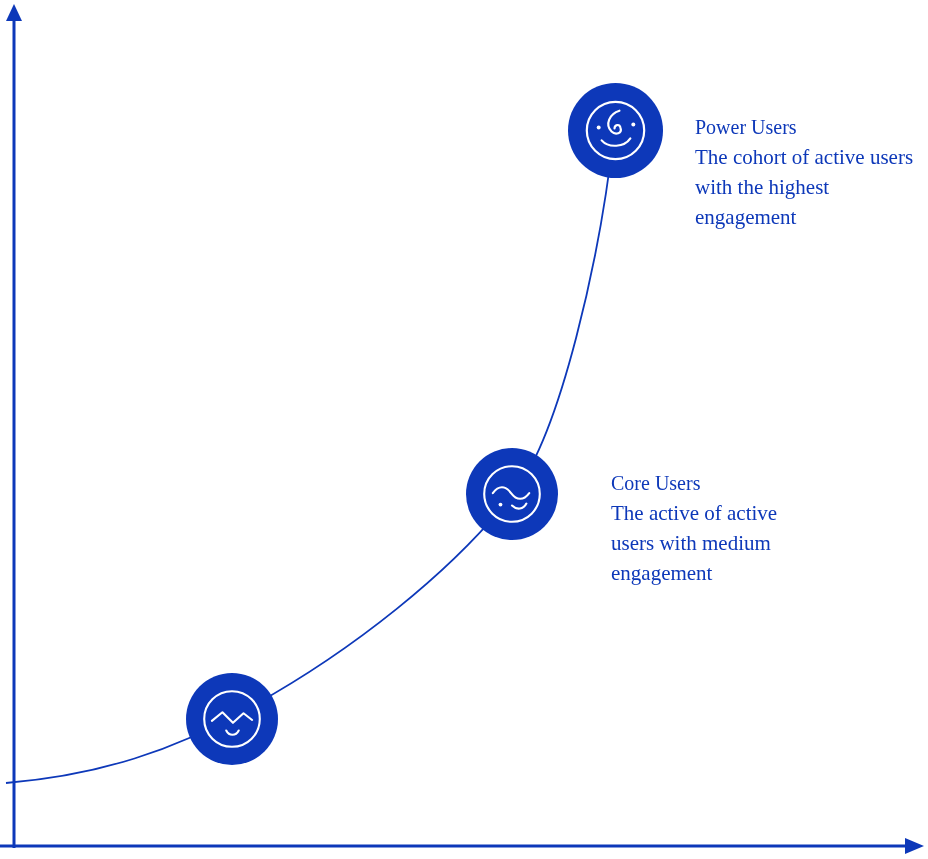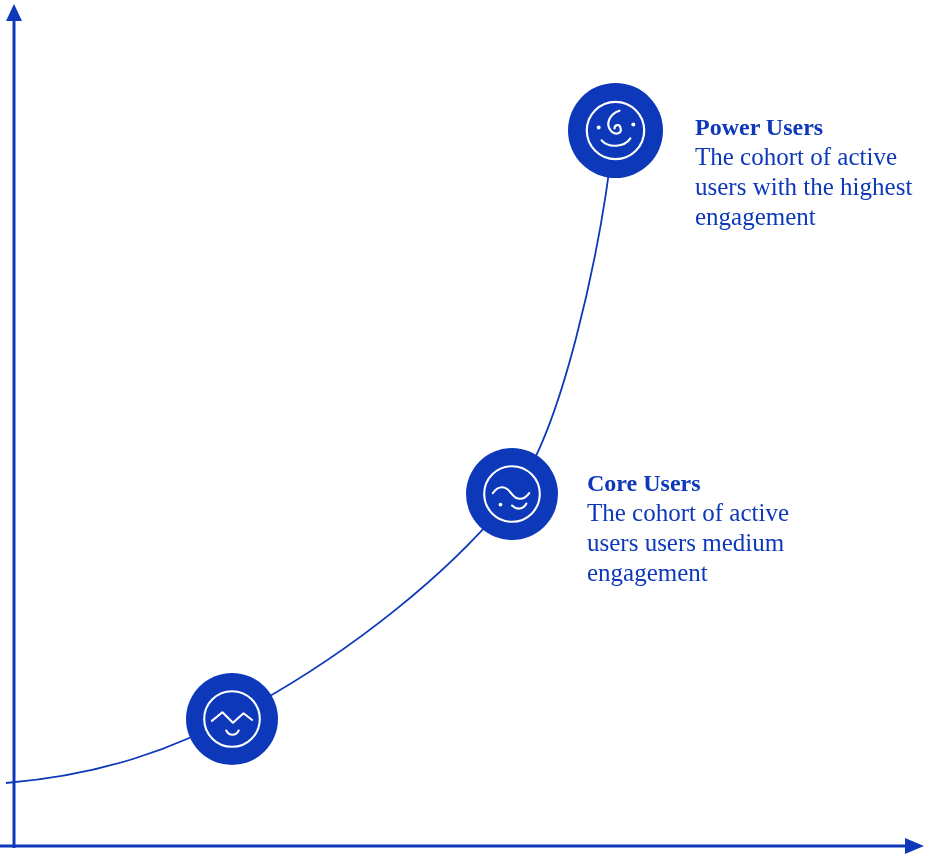--- a/index.html
+++ b/index.html
@@ -33,26 +33,26 @@
   .node-circle svg {
     width: 100%;
     height: 100%;
     display: block;
   }
   .label-block {
     position: absolute;
     color: #0d38b9;
   }
   .node-title {
-    font-size: 24px;
-    font-weight: bold;
+    font-size: 20px;
+    font-weight: normal;
     line-height: 30px;
   }
   .node-desc {
-    font-size: 25px;
+    font-size: 21px;
     line-height: 30px;
   }
 </style>
 </head>
 <body>
 
 <div class="canvas">
 
   <svg class="chart-svg" viewBox="0 0 928 859" aria-hidden="true">
 
@@ -78,23 +78,23 @@
   </div>
 
   <div class="node-circle" style="left:466px; top:448px; width:92px; height:92px;">
     <svg viewBox="0 0 96 96" aria-hidden="true">
       <circle cx="48" cy="48" r="29" fill="none" stroke="#ffffff" stroke-width="2.2"></circle>
       <path d="M28 47 C 34 39, 41 39, 47 47 C 53 55, 60 55, 66 47" fill="none" stroke="#ffffff" stroke-width="2.2" stroke-linecap="round"></path>
       <circle cx="36" cy="59" r="2" fill="#ffffff"></circle>
       <path d="M48 60 C 53 65, 60 64, 63 58" fill="none" stroke="#ffffff" stroke-width="2.2" stroke-linecap="round"></path>
     </svg>
   </div>
-  <div class="label-block" style="left:587px; top:468px; width:205px;">
+  <div class="label-block" style="left:611px; top:468px; width:205px;">
     <div class="node-title">Core Users</div>
-    <div class="node-desc">The cohort of active users users medium engagement</div>
+    <div class="node-desc">The active of active users with medium engagement</div>
   </div>
 
   <div class="node-circle" style="left:568px; top:83px; width:95px; height:95px;">
     <svg viewBox="0 0 96 96" aria-hidden="true">
       <circle cx="48" cy="48" r="29" fill="none" stroke="#ffffff" stroke-width="2.2"></circle>
       <path d="M52 28 C 42 31, 37 42, 44 49 C 48 53, 55 51, 53 45 C 52 41, 47 42, 47 46" fill="none" stroke="#ffffff" stroke-width="2.2" stroke-linecap="round"></path>
       <circle cx="31" cy="45" r="2" fill="#ffffff"></circle>
       <circle cx="66" cy="42" r="2" fill="#ffffff"></circle>
       <path d="M34 58 C 41 66, 57 65, 63 56" fill="none" stroke="#ffffff" stroke-width="2.2" stroke-linecap="round"></path>
     </svg>

